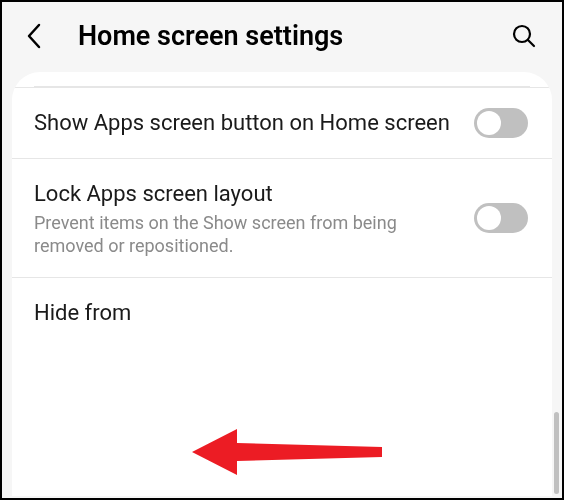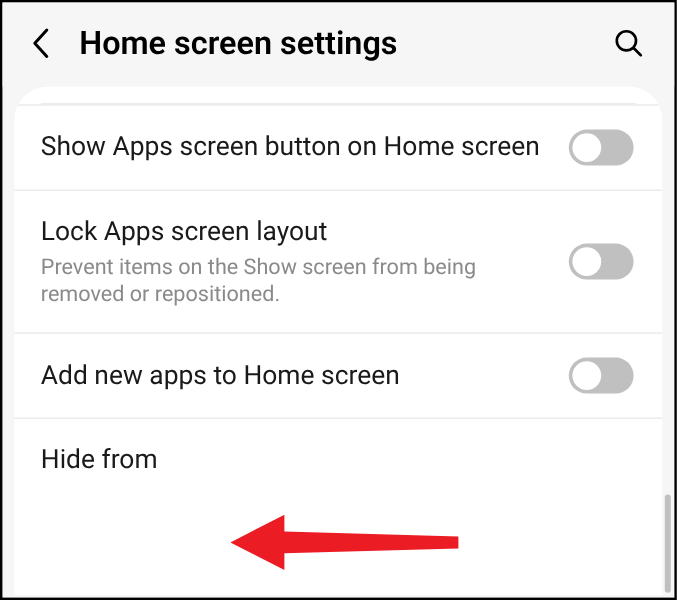--- a/index.html
+++ b/index.html
@@ -23,21 +23,21 @@
       height: 36px;
       display: flex;
       align-items: center;
       justify-content: center;
       cursor: pointer;
     }
     .header-title {
       font-size: 27px;
       font-weight: 600;
       color: #000;
-      margin-left: 14px;
+      margin-left: 26px;
       flex: 1;
     }
     .search-btn {
       width: 36px;
       height: 36px;
       display: flex;
       align-items: center;
       justify-content: center;
       cursor: pointer;
     }
@@ -144,26 +144,20 @@
   </div>
 
   <div class="row">
     <div class="row-text">
       <div class="row-title">Lock Apps screen layout</div>
       <div class="row-subtitle">Prevent items on the Show screen from being removed or repositioned.</div>
     </div>
     <div class="toggle"></div>
   </div>
 
-  <div class="row">
-    <div class="row-text">
-      <div class="row-title">Add new apps to Home screen</div>
-    </div>
-    <div class="toggle"></div>
-  </div>
 
   <div class="row">
     <div class="row-text">
       <div class="row-title">Hide from</div>
     </div>
   </div>
 </div>
 
 <div class="scrollbar"></div>
 

